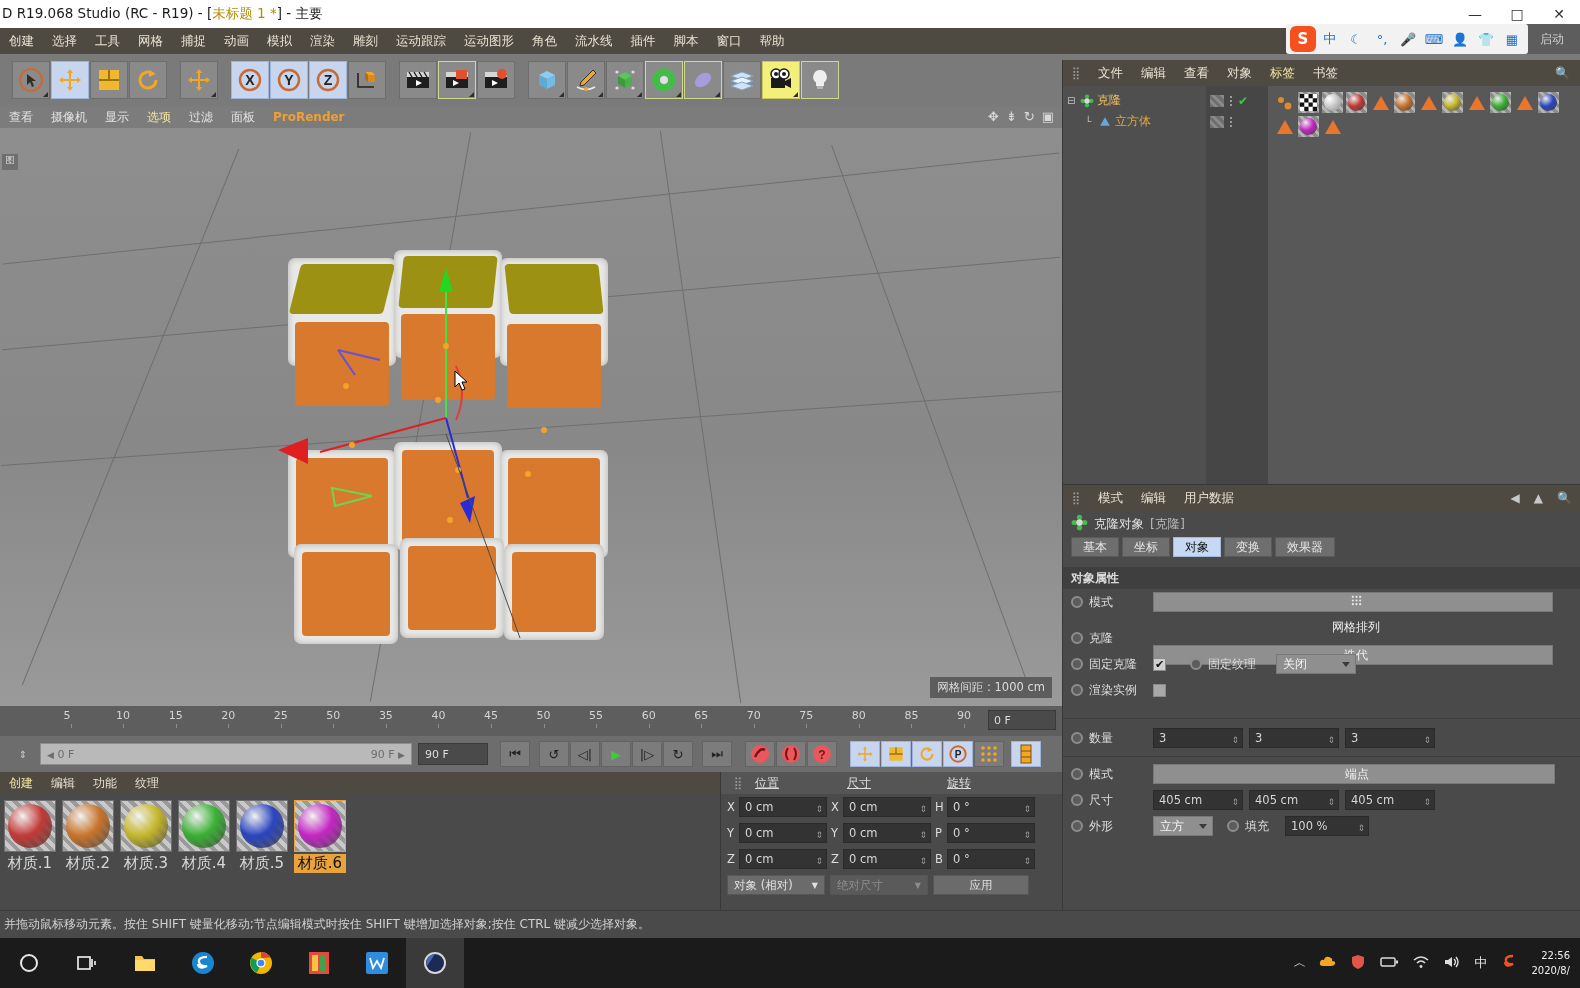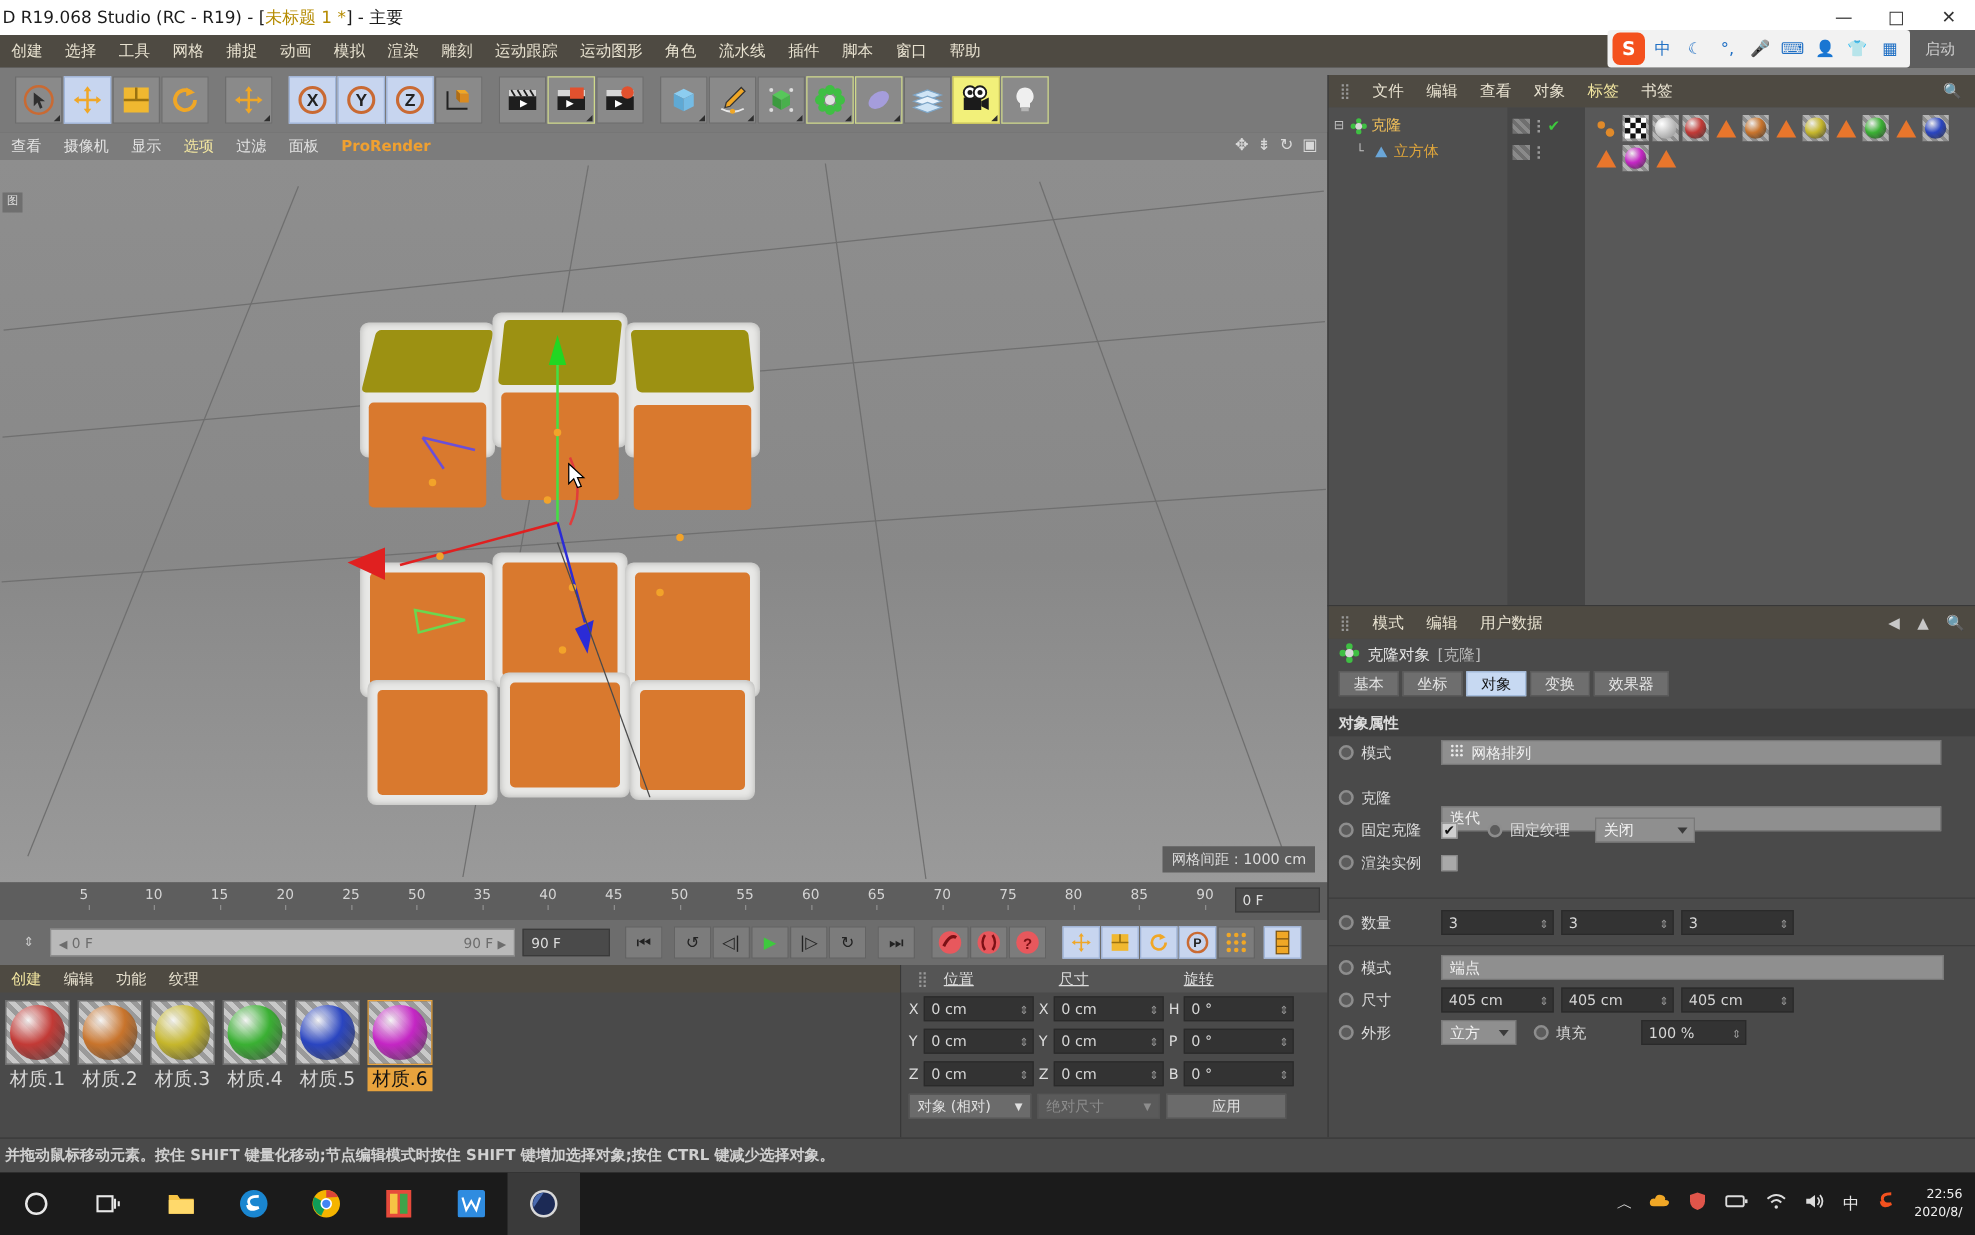--- a/index.html
+++ b/index.html
@@ -157,38 +157,38 @@
   .atab.sel{ background:#c7d9f2; color:#111; border-color:#a2bada;}
   #attr-sechead{ height:22px; background:#3f3f3f; display:flex; align-items:center;
      padding-left:8px; font-size:12px; color:#dcdcdc; font-weight:bold;
      margin-top:6px;}
   .prow{ display:flex; align-items:center; height:26px; padding-left:8px; gap:6px;}
   .radio{ width:12px;height:12px;border-radius:50%;border:2px solid #8d8d8d;
      background:#5c5c5c; flex:none;}
   .plab{ width:58px; font-size:12px; color:#dcdcdc; flex:none;}
   .pdrop{ height:20px; background:#8f8f8f; border:1px solid #787878;
      color:#f0f0f0; font-size:12px; line-height:19px; padding-left:6px;
-     display:flex; align-items:center; gap:6px;}
+     display:flex; align-items:center; gap:6px;flex-direction:column;}
   .pfield{ width:90px; height:20px; background:#333; border:1px solid #2a2a2a;
      color:#d6d6d6; font-size:11.5px; line-height:19px; padding-left:5px;
      position:relative;}
   .pfield .sp{ position:absolute; right:3px; top:2px; font-size:9px; color:#9a9a9a;}
   .chk{ width:13px;height:13px; background:#cfcfcf; border:1px solid #8a8a8a;
      color:#111; font-size:11px; text-align:center; line-height:12px;}
   .chk.off{ background:#a8a8a8; color:transparent;}
   .sdrop{ width:80px; height:20px; background:#8f8f8f; border:1px solid #787878;
      color:#f4f4f4; font-size:12px; line-height:19px; padding-left:6px;
      position:relative;}
   .sdrop .ar{ position:absolute; right:5px; top:7px; width:0;height:0;
      border-left:4px solid transparent;border-right:4px solid transparent;
      border-top:5px solid #3a3a3a;}
   
   #statusbar{ position:absolute; left:0; top:910px; width:1580px; height:28px;
     background:#4a4a4a; display:flex; align-items:center; padding-left:4px;
-    font-size:12px; color:#d0d0d0; border-top:1px solid #3a3a3a;font-weight:bold;}
+    font-size:12px; color:#d0d0d0; border-top:1px solid #3a3a3a;}
   
   #taskbar{ position:absolute; left:0; top:938px; width:1580px; height:50px;
     background:#1b1b1b; display:flex; align-items:center;}
   #tb-search{ width:352px; height:50px; background:#ffffff; color:#333;
     font-size:13.5px; display:flex; align-items:center; padding-left:22px;}
   .tb-ic{ width:58px; height:50px; display:flex; align-items:center;
     justify-content:center; }
   .tb-ic.active{ background:#3a3a3a;}
   #tb-tray{ margin-left:auto; display:flex; align-items:center; height:50px;
     gap:13px; padding-right:10px; color:#e4e4e4; font-size:13px;}
@@ -932,21 +932,21 @@
     <span class="pfield"><span>405 cm</span><span class="sp">⇕</span></span>
     <span class="pfield"><span>405 cm</span><span class="sp">⇕</span></span>
   </div>
   <div class="prow">
     <span class="radio"></span>
     <span class="plab">外形</span>
     <span class="sdrop" style="width:60px;">
       <span>立方</span><span class="ar"></span></span>
     <span class="radio" style="margin-left:8px;"></span>
     <span class="plab" style="width:34px;">填充</span>
-    <span class="pfield" style="width:84px;margin-left:28px;"><span>100 %</span><span class="sp">⇕</span></span>
+    <span class="pfield" style="width:84px;"><span>100 %</span><span class="sp">⇕</span></span>
   </div>
 </div>
 
 <div id="statusbar">
   <span>并拖动鼠标移动元素。按住 SHIFT 键量化移动;节点编辑模式时按住 SHIFT 键增加选择对象;按住 CTRL 键减少选择对象。</span>
 </div>
 
 <div id="taskbar">
   <div class="tb-ic">
       <svg width="22" height="22" viewBox="0 0 22 22">

